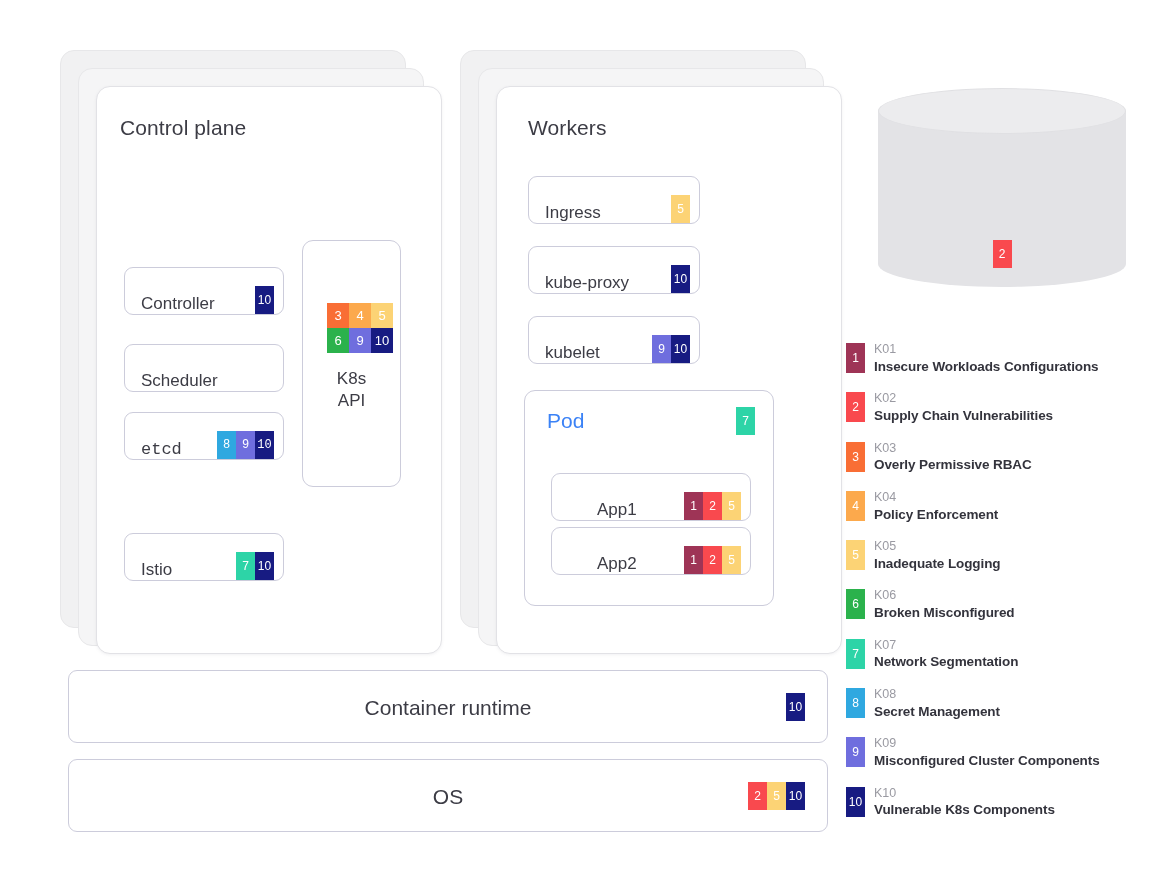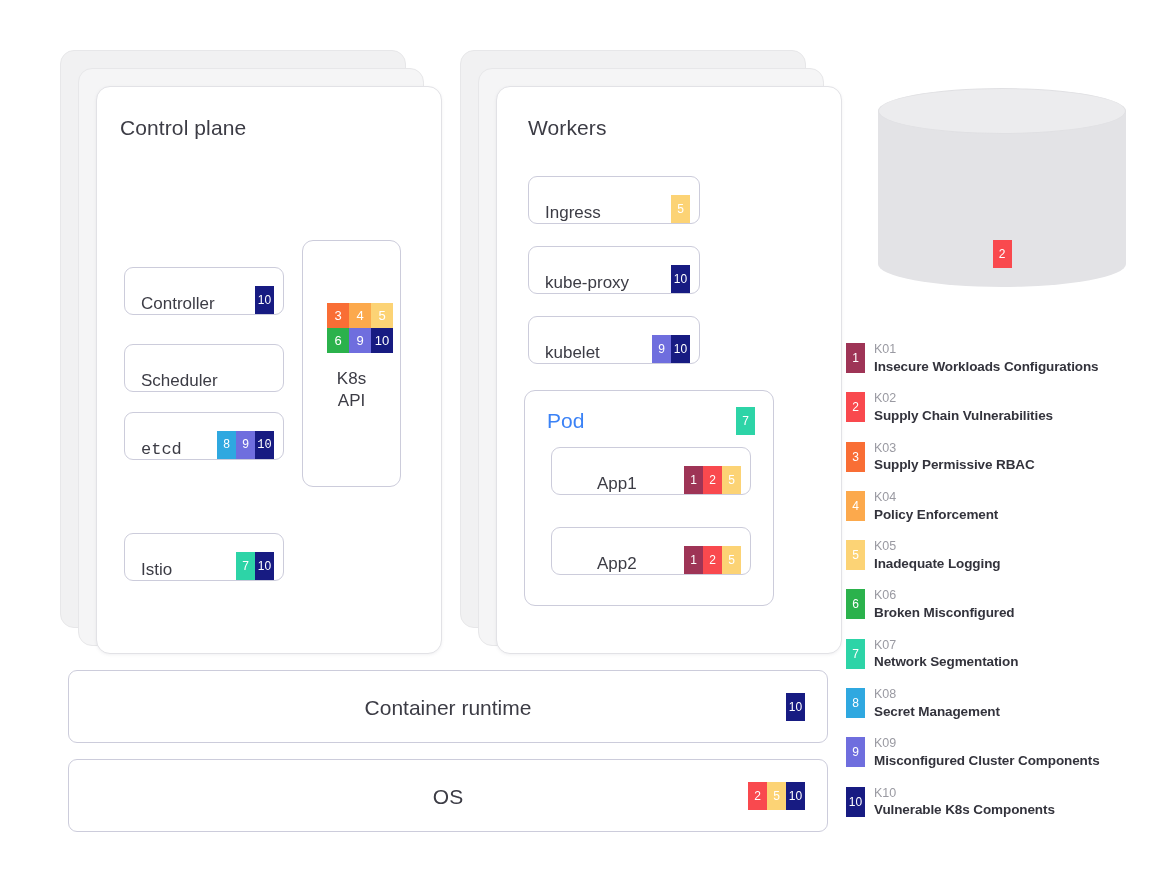--- a/index.html
+++ b/index.html
@@ -178,21 +178,21 @@
       <span class="badges" style="position:absolute;right:9px;">
         <span class="badge" style="background:#6f6ede;">9</span>
         <span class="badge" style="background:#171b82;">10</span>
       </span>
     </div>
 
     <div class="subcard" style="left:64px;top:340px;width:250px;height:216px;">
       <div style="position:absolute;left:22px;top:18px;font-size:21px;color:#3b82f6;">Pod</div>
       <span class="badge" style="position:absolute;right:18px;top:16px;background:#2dd4a7;">7</span>
 
-      <div class="node" style="left:26px;top:56px;width:200px;height:48px;">
+      <div class="node" style="left:26px;top:82px;width:200px;height:48px;">
         <span class="lbl" style="margin-left:45px;">App1</span>
         <span class="badges" style="position:absolute;right:9px;">
           <span class="badge" style="background:#9e3456;">1</span>
           <span class="badge" style="background:#f9494e;">2</span>
           <span class="badge" style="background:#fcd375;">5</span>
         </span>
       </div>
 
       <div class="node" style="left:26px;top:136px;width:200px;height:48px;">
         <span class="lbl" style="margin-left:45px;">App2</span>
@@ -245,21 +245,21 @@
       <span class="leg-txt">
         <span class="leg-code" style="display:block;">K02</span>
         <span class="leg-name" style="display:block;">Supply Chain Vulnerabilities</span>
       </span>
     </div>
 
     <div class="leg-row">
       <span class="leg-sw" style="background:#f96e35;">3</span>
       <span class="leg-txt">
         <span class="leg-code" style="display:block;">K03</span>
-        <span class="leg-name" style="display:block;">Supply Permissive RBAC</span>
+        <span class="leg-name" style="display:block;">Overly Permissive RBAC</span>
       </span>
     </div>
 
     <div class="leg-row">
       <span class="leg-sw" style="background:#fca94c;">4</span>
       <span class="leg-txt">
         <span class="leg-code" style="display:block;">K04</span>
         <span class="leg-name" style="display:block;">Policy Enforcement</span>
       </span>
     </div>

